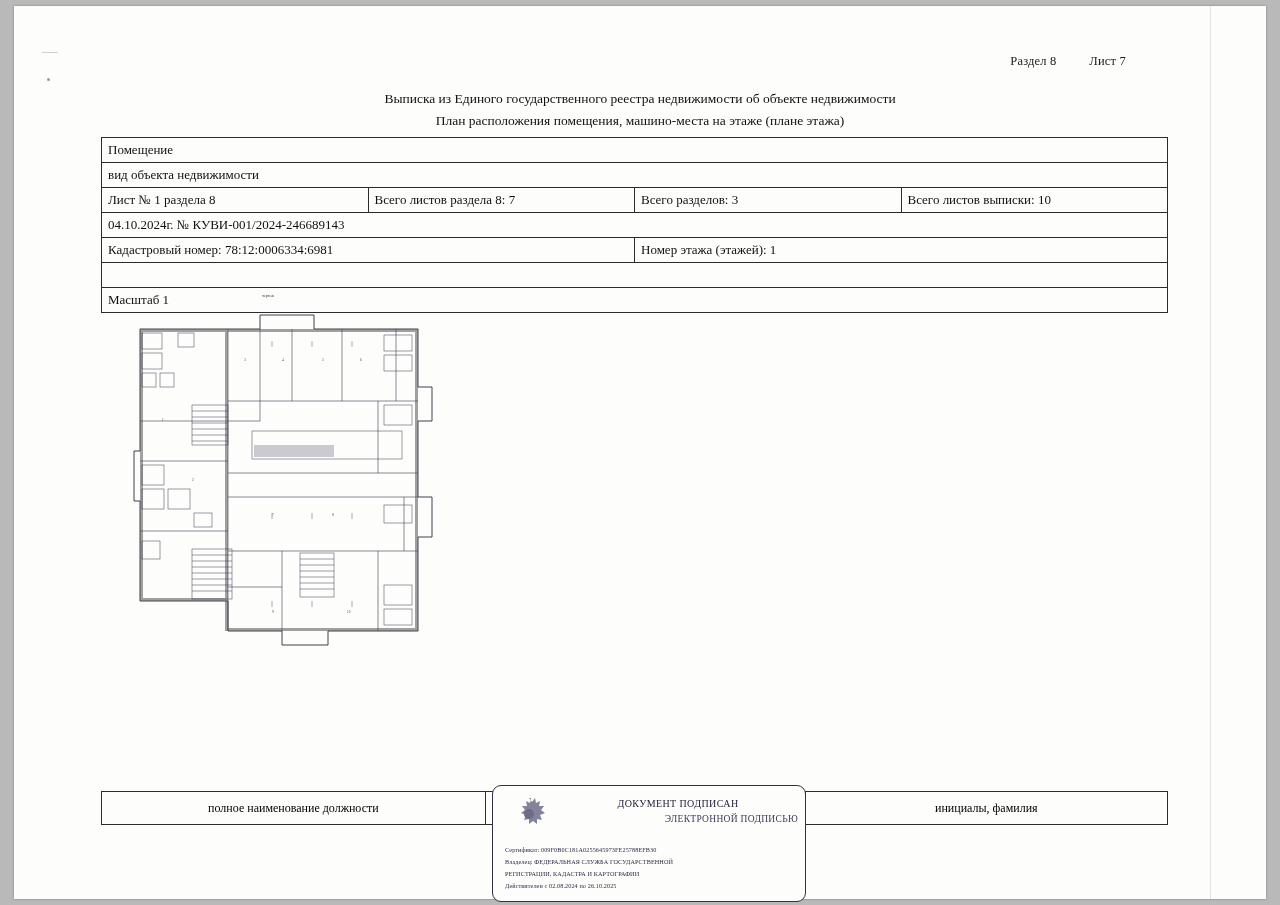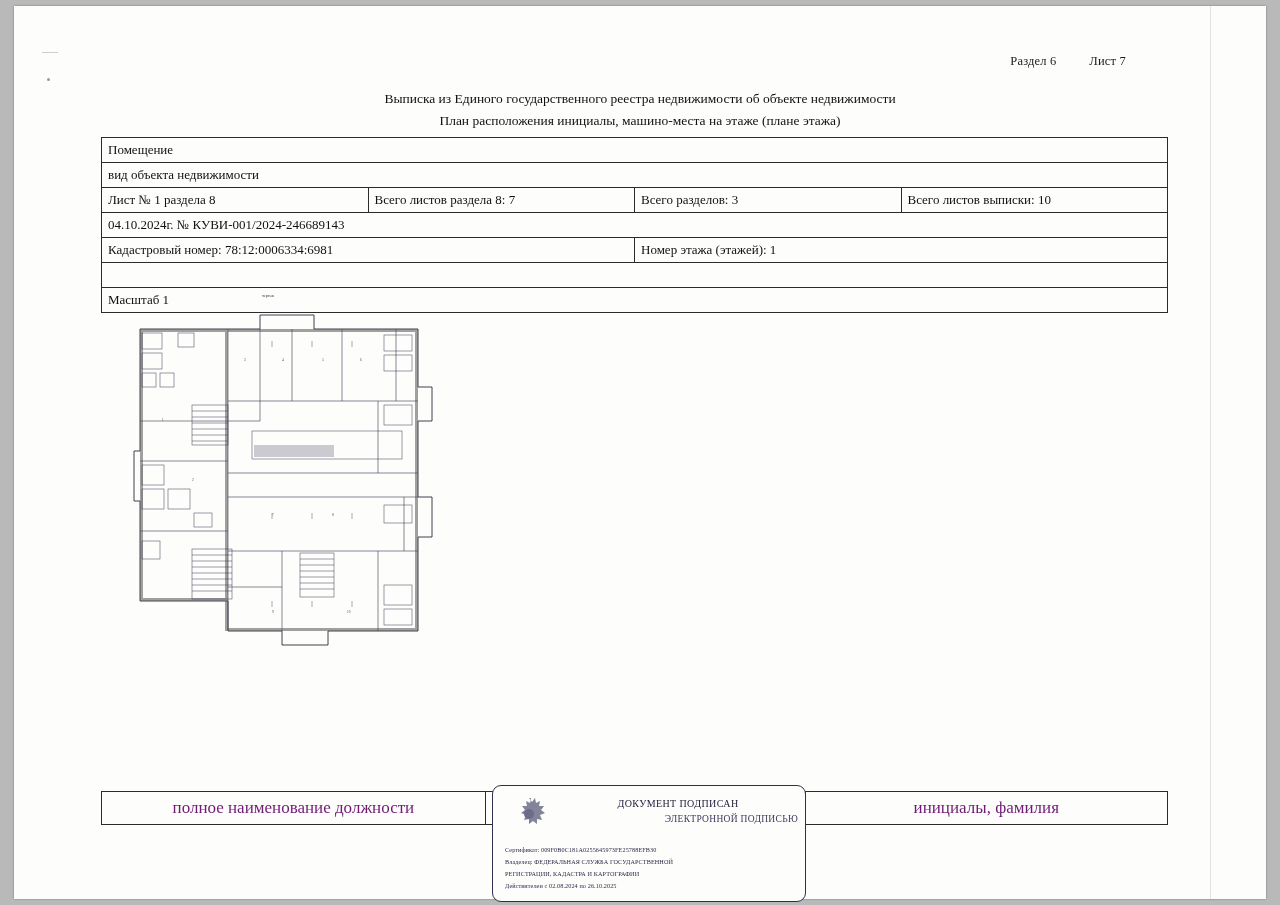--- a/index.html
+++ b/index.html
@@ -105,22 +105,22 @@
     color: #333;
   }
 
   
   .sig-table {
     position: absolute;
     left: 87px;
     top: 785px;
     width: 1067px;
     border-collapse: collapse;
-    font-size: 17px;
-    color: #701a75;
+    font-size: 12px;
+    color: #000000;
   }
   .sig-table td {
     border: 1px solid #2b2b2b;
     height: 30px;
     text-align: center;
     vertical-align: middle;
   }
   .sig-table td.blank { border-color: #2b2b2b; }
 
   .stamp {
@@ -179,27 +179,27 @@
 <body>
 
 <div class="page">
   <div class="page-inner">
 
     <div class="scan-mark" style="left:28px;top:46px;width:16px;height:1px;"></div>
     <div class="corner-dot" style="left:33px;top:72px;"></div>
     <div class="scan-mark" style="left:1196px;top:0px;width:1px;height:893px;background:#e2e2e2;"></div>
 
     <div class="header-right">
-      <span>Раздел 6</span>
+      <span>Раздел 8</span>
       <span class="sep"></span>
       <span>Лист 7</span>
     </div>
 
     <div class="title1">Выписка из Единого государственного реестра недвижимости об объекте недвижимости</div>
-    <div class="title2">План расположения инициалы, машино-места на этаже (плане этажа)</div>
+    <div class="title2">План расположения помещения, машино-места на этаже (плане этажа)</div>
 
     <table class="doc-table">
       <tbody>
           <tr>
         <td class="c" colspan="4">Помещение</td>
       </tr>
       <tr>
         <td class="c" colspan="4">вид объекта недвижимости</td>
       </tr>
       <tr>

